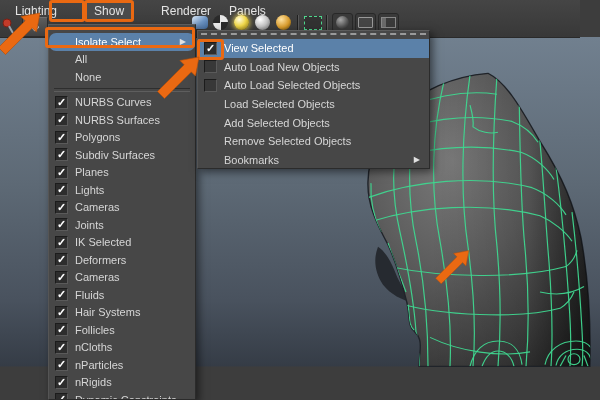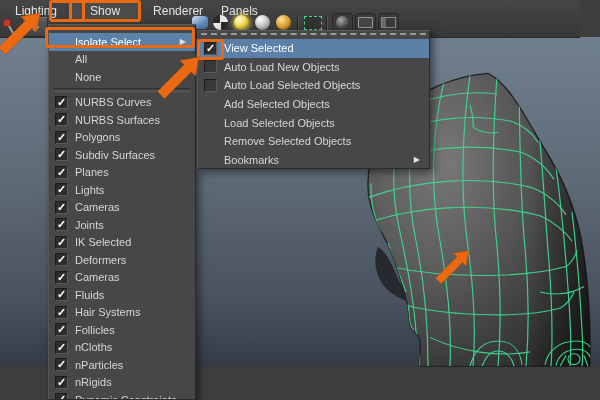--- a/index.html
+++ b/index.html
@@ -7,21 +7,21 @@
        font-family:"Liberation Sans", sans-serif;background:#3d3d3d;}
   .stage{position:absolute;inset:0;width:600px;height:400px;}
 
   
   .topbar{position:absolute;left:0;top:0;width:580px;height:37px;
           background:linear-gradient(#454545,#383838);border-bottom:1px solid #2a2a2a;z-index:5;}
   .menubar{position:absolute;top:0;left:0;height:22px;display:flex;align-items:center;
            padding-left:6px;font-size:12px;color:#e4e4e4;white-space:nowrap;}
   .menubar .mb-item{padding:2px 9px;cursor:default;}
   .mb-show{border:3px solid #ea6912;border-radius:3px;background:#4b4b4b;
-           padding:1px 18px !important;margin:0 3px;}
+           padding:1px 7px !important;margin:0 18px;}
   
   .left-icons{position:absolute;left:1px;top:17px;display:flex;gap:5px;align-items:center;}
   .diamond-btn{width:24px;height:18px;background:linear-gradient(#5d5d5d,#414141);
                border:1px solid #2c2c2c;border-top-color:#707070;border-radius:2px;
                color:#ccd6e0;font-size:11px;text-align:center;line-height:17px;}
   
   .iconrow{position:absolute;left:190px;top:13px;display:flex;gap:2px;align-items:center;z-index:6;}
   .icon-cell{width:19px;height:19px;display:flex;align-items:center;justify-content:center;}
   .blue-shade{width:16px;height:13px;border-radius:4px;
               background:linear-gradient(135deg,#dce9f6,#6e95c4 55%,#3e6596);}
@@ -47,21 +47,21 @@
   
   .menu{position:absolute;background:#474747;border:1px solid #2b2b2b;
         border-top-color:#5c5c5c;border-left-color:#555;
         box-shadow:3px 3px 8px rgba(0,0,0,.5);display:flex;flex-direction:column;
         box-sizing:border-box;overflow:hidden;z-index:30;}
   .show-menu{left:48px;top:24px;width:148px;height:376px;}
   .sub-menu{left:197px;top:30px;width:233px;height:139px;z-index:31;}
   .tearoff{height:2px;border-top:2px dashed #9a9a9a;margin:2px 3px 2px;flex:0 0 auto;}
   .mrow{display:flex;align-items:center;gap:7px;padding:0 9px 0 6px;color:#d6d6d6;
         font-size:11px;flex:0 0 auto;cursor:default;}
-  .show-menu .mrow{height:17.5px;}
+  .show-menu .mrow{height:17.5px;border-radius:7px;}
   .sub-menu .mrow{height:18.6px;}
   .mrow.hl{background:#5b81a9;color:#ffffff;}
   .chk{width:13px;height:13px;flex:0 0 13px;background:#2d2d2d;border:1px solid #1c1c1c;
        border-bottom-color:#5a5a5a;border-right-color:#5a5a5a;box-sizing:border-box;
        color:#fff;font-size:11px;line-height:10px;text-align:center;font-weight:bold;}
   .chk.empty{background:#383838;}
   .chk.none{visibility:hidden;}
   .sep{height:2px;border-top:1px solid #2e2e2e;border-bottom:1px solid #5e5e5e;
        margin:2px 5px;flex:0 0 auto;}
   .subarrow{margin-left:auto;font-size:8px;color:#e0e0e0;}
@@ -294,25 +294,25 @@
       <div class="mrow">
         <span class="chk empty"></span>
         <span>Auto Load New Objects</span>
       </div>
       <div class="mrow">
         <span class="chk empty"></span>
         <span>Auto Load Selected Objects</span>
       </div>
       <div class="mrow">
         <span class="chk none"></span>
+        <span>Load Selected Objects</span>
+      </div>
+      <div class="mrow">
+        <span class="chk none"></span>
         <span>Add Selected Objects</span>
-      </div>
-      <div class="mrow">
-        <span class="chk none"></span>
-        <span>Load Selected Objects</span>
       </div>
       <div class="mrow">
         <span class="chk none"></span>
         <span>Remove Selected Objects</span>
       </div>
       <div class="mrow">
         <span class="chk none"></span>
         <span>Bookmarks</span>
         <span class="subarrow">▶</span>
       </div>

